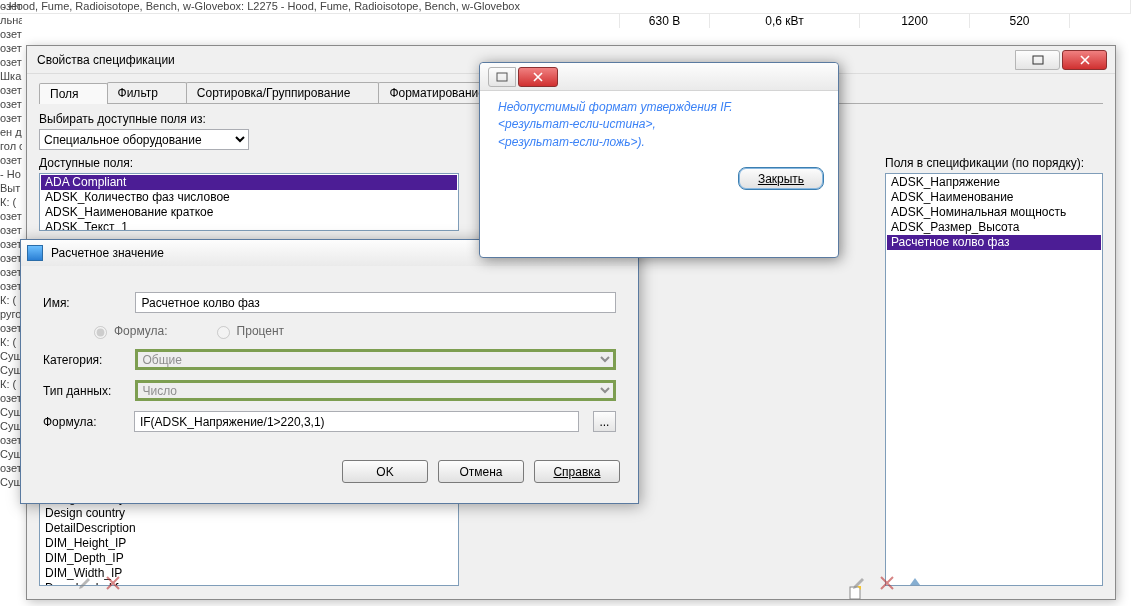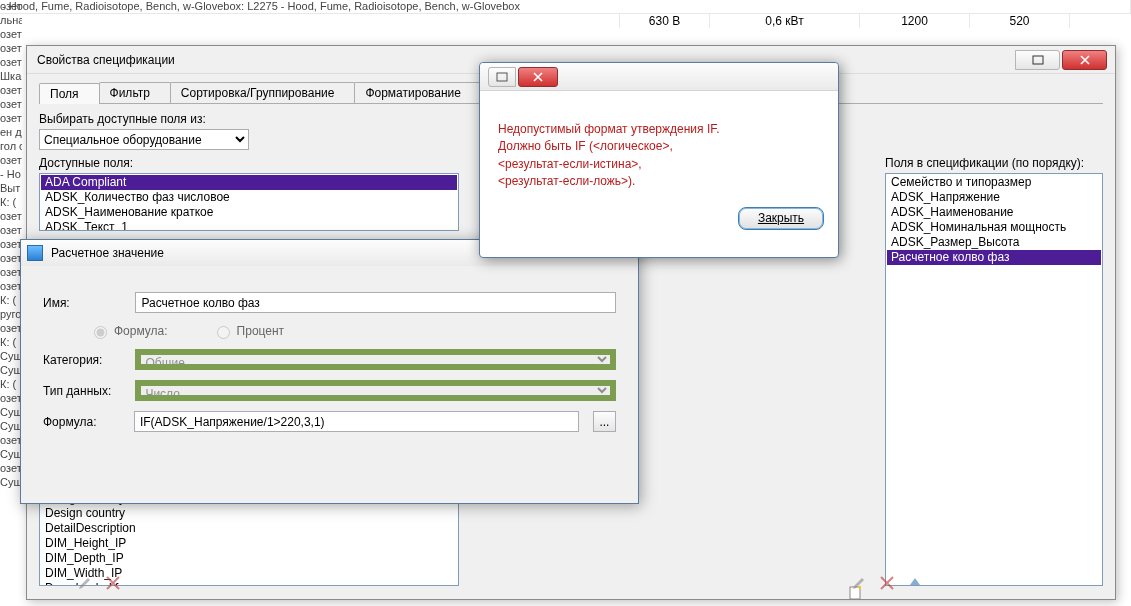--- a/index.html
+++ b/index.html
@@ -14,21 +14,21 @@
   
   .win-spec { position:absolute; left:26px; top:45px; width:1090px; height:555px; background:#f0f0f0; border:1px solid #8a8a8a; box-shadow:2px 2px 10px rgba(0,0,0,.25);}
   .win-spec .titlebar { height:28px; background:#f0f0f0; display:flex; align-items:center; padding:0 8px 0 10px; border-bottom:1px solid #dcdcdc;}
   .win-spec .titlebar .title { flex:1; color:#000000;}
   .win-ctrl { display:flex; gap:0;}
   .win-btn { width:45px; height:20px; display:flex; align-items:center; justify-content:center; border:1px solid #b5b5b5; background:linear-gradient(#fdfdfd,#e5e5e5); border-radius:3px; margin-left:2px;}
   .win-btn.close { background:linear-gradient(#f08080,#d03030); border-color:#8b3030;}
   .win-btn svg { width:12px; height:10px; }
   .body { position:relative; padding:8px 12px; height:calc(100% - 28px);}
   .tabs { display:flex; border-bottom:1px solid #adadad; height:22px; margin-bottom:8px;}
-  .tab { padding:3px 20px 0 10px; border:1px solid #adadad; border-bottom:none; background:#f0f0f0; margin-right:-1px; position:relative; border-radius:2px 2px 0 0; height:21px;}
+  .tab { padding:3px 28px 0 10px; border:1px solid #adadad; border-bottom:none; background:#f0f0f0; margin-right:-1px; position:relative; border-radius:2px 2px 0 0; height:21px;}
   .tab.active { background:#f9f9f9; top:1px; z-index:2;}
   .form-row { margin:6px 0; }
   .label { display:block; margin-bottom:3px;}
   select.combo { width:210px; height:21px; background:#fff; border:1px solid #abadb3;}
   .split { display:flex; gap:14px; height:430px; }
   .col { flex:1; display:flex; flex-direction:column;}
   .listbox { flex:1; border:1px solid #7f9db9; background:#fff; overflow:auto; padding:1px;}
   .listitem { padding:0 4px; height:15px; line-height:15px; white-space:nowrap; overflow:hidden; text-overflow:ellipsis;}
   .listitem.sel { background:#4c1d95; color:#fff;}
   .mid-icons { position:absolute; left:820px; top:510px; display:flex; flex-direction:column; gap:10px;}
@@ -44,32 +44,32 @@
   .win-calc .titlebar .title { flex:1; padding-left:4px; }
   .win-calc .appicon { width:16px;height:16px;background:linear-gradient(#6dc0ff,#2b7fd4);border:1px solid #2a6ca8; margin-right:4px;}
   .calc-body { padding:16px 22px 8px 22px;}
   .frow { display:flex; align-items:center; margin:10px 0; gap:14px;}
   .flabel { width:80px; }
   input.txt { height:21px; border:1px solid #abadb3; padding:0 5px; background:#fff;}
   input.txtwide { width:490px; }
   input.txtformula { width:462px; }
   .radio { display:inline-flex; align-items:center; gap:4px; margin-right:30px;}
   .radio input[type=radio]{width:13px;height:13px;}
-  select.sel { width:490px; height:21px; border:6px solid #4d7c0f; background:#eee; color:#666;}
+  select.sel { width:490px; height:21px; border:3px solid #4d7c0f; background:#eee; color:#666;}
   .browse-btn { width:24px;height:21px; border:1px solid #abadb3; background:linear-gradient(#fdfdfd,#e5e5e5); display:inline-flex; align-items:center; justify-content:center;}
   .dlg-buttons { display:flex; justify-content:flex-end; gap:10px; padding:10px 18px 14px 0;}
   button.btn { min-width:86px; height:23px; border:1px solid #7a7a7a; border-radius:3px; background:linear-gradient(#fdfdfd,#e1e1e1);}
   button.btn u { text-decoration:underline;}
   .grey { color:#666; }
 
   
   .win-msg { position:absolute; left:479px; top:62px; width:360px; height:196px; background:#fff; border:1px solid #5a7aa0; box-shadow:2px 2px 14px rgba(0,0,0,.45); border-radius:4px;}
   .win-msg .titlebar { height:28px; background:linear-gradient(#fdfdfd,#eaeaea); border-radius:4px 4px 0 0; display:flex; align-items:center; padding:0 6px; border-bottom:1px solid #d4d4d4;}
   .win-msg .titlebar .title { flex:1; padding-left:2px;}
-  .msg-body { padding:30px 18px 8px 18px; color:#b91c1c; font-size:13px; line-height:1.45;}
+  .msg-body { padding:8px 18px 8px 18px; color:#3b82f6; font-size:13px; line-height:1.45;font-style:italic;}
   .msg-foot { display:flex; justify-content:flex-end; padding:8px 14px 12px 0;}
   button.def { min-width:86px; height:23px; border:1px solid #3c7fb1; border-radius:8px; background:linear-gradient(#fdfdfd,#e1e1e1); box-shadow:0 0 0 1px #87b7e0 inset;}
   .win-btn.max{border-radius:0 3px 3px 0;}
   .win-btn.min{border-radius:3px 0 0 3px;}
 </style>
 </head>
 <body>
 
 <div class="bg-table">
   <div class="bg-row">- Hood, Fume, Radioisotope, Bench, w-Glovebox: L2275 - Hood, Fume, Radioisotope, Bench, w-Glovebox</div>
@@ -168,21 +168,20 @@
             <div class="listitem">DIM_Height_IP</div>
             <div class="listitem">DIM_Depth_IP</div>
             <div class="listitem">DIM_Width_IP</div>
             <div class="listitem">Downloaded from</div>
           </div>
       </div>
       <div style="flex:0 0 398px;"></div>
       <div class="col" style="flex:1;">
         <span class="right-label">Поля в спецификации (по порядку):</span>
         <div class="listbox" id="schedList">
-            <div class="listitem">Семейство и типоразмер</div>
             <div class="listitem">ADSK_Напряжение</div>
             <div class="listitem">ADSK_Наименование</div>
             <div class="listitem">ADSK_Номинальная мощность</div>
             <div class="listitem">ADSK_Размер_Высота</div>
             <div class="listitem sel">Расчетное колво фаз</div>
           </div>
       </div>
     </div>
 
     <div class="mid-icons">
@@ -244,39 +243,43 @@
     <div class="frow">
       <span class="flabel">Тип данных:</span>
       <select class="sel" disabled=""><option>Число</option></select>
     </div>
     <div class="frow">
       <span class="flabel">Формула:</span>
       <input class="txt txtformula" value="IF(ADSK_Напряжение/1&gt;220,3,1)" style="">
       <span class="browse-btn">...</span>
     </div>
   </div>
+  <div class="dlg-buttons">
+    <button class="btn">OK</button>
+    <button class="btn">Отмена</button>
+    <button class="btn"><u>Справка</u></button>
+  </div>
 </div>
 
 <div class="win-msg">
   <div class="titlebar">
     <div class="win-ctrl">
        <div class="win-btn min" style="width:28px;">
          <svg viewBox="0 0 12 10">
             <rect x="1" y="1" width="10" height="8" fill="none" stroke="#555"></rect>
           </svg>
        </div>
        <div class="win-btn close" style="width:40px;">
          <svg viewBox="0 0 12 10">
             <path d="M2 1 L10 9 M10 1 L2 9" stroke="#fff" stroke-width="1.6"></path>
           </svg>
        </div>
     </div>
   </div>
   <div class="msg-body">
     <div>Недопустимый формат утверждения IF.</div>
-    <div>Должно быть IF (&lt;логическое&gt;,</div>
     <div>&lt;результат-если-истина&gt;,</div>
     <div>&lt;результат-если-ложь&gt;).</div>
   </div>
   <div class="msg-foot">
     <button class="def"><u>Закрыть</u></button>
   </div>
 </div>
 
 </body></html>

